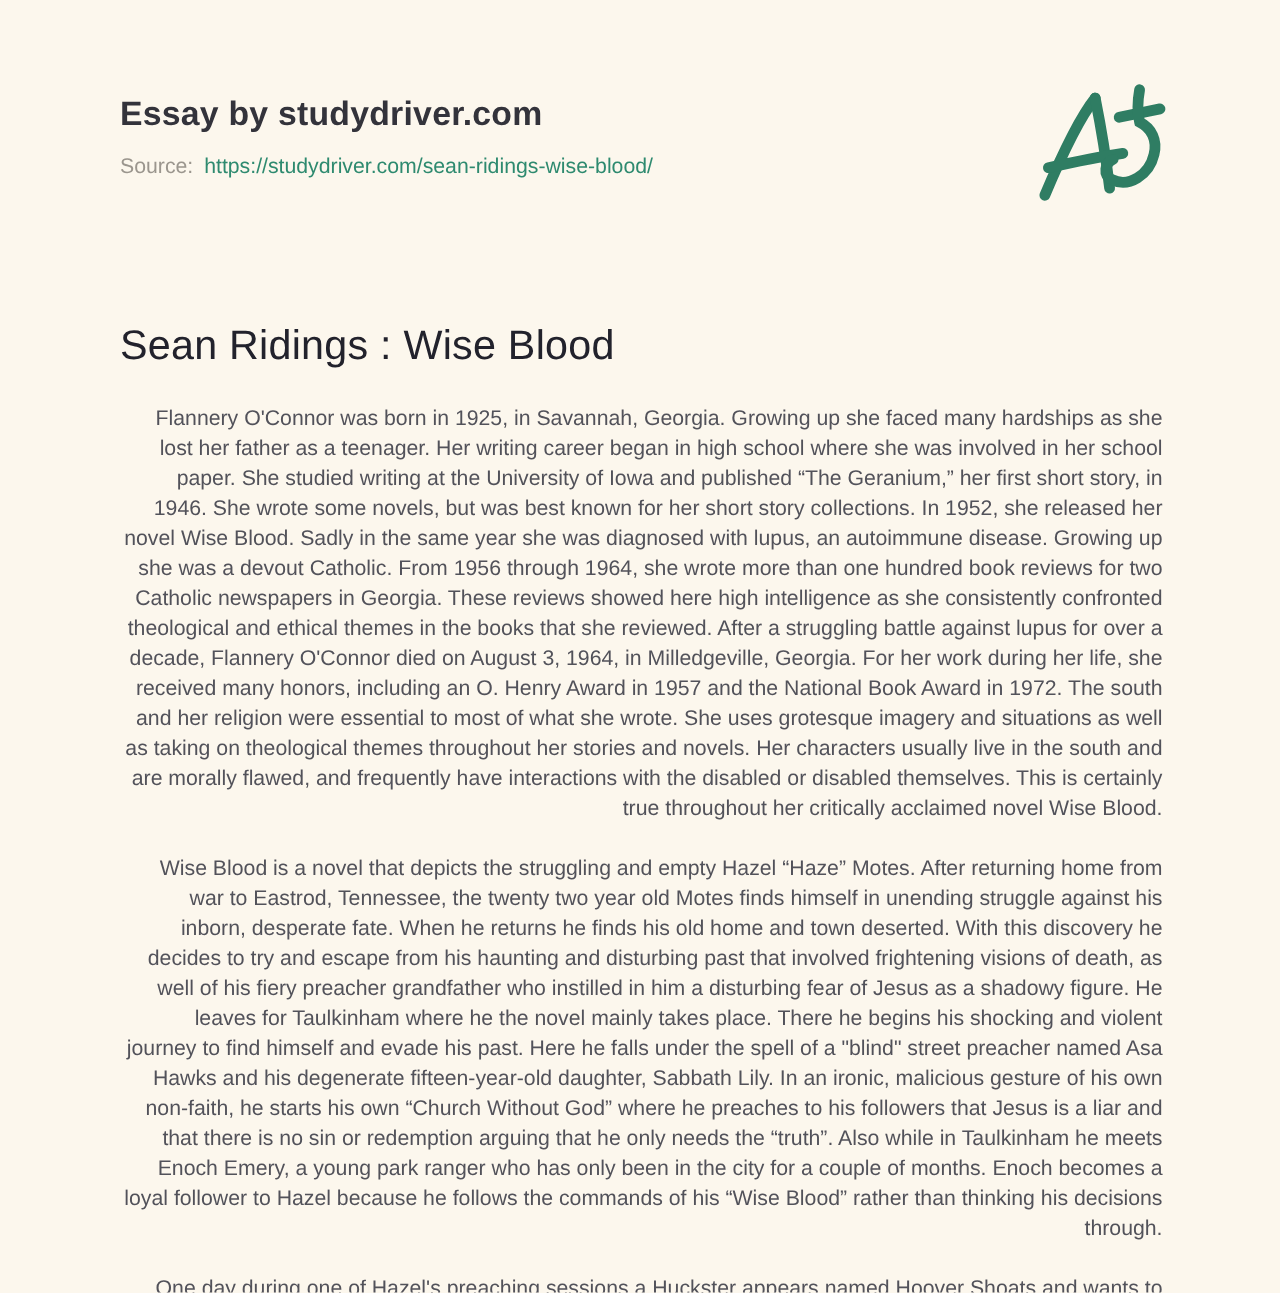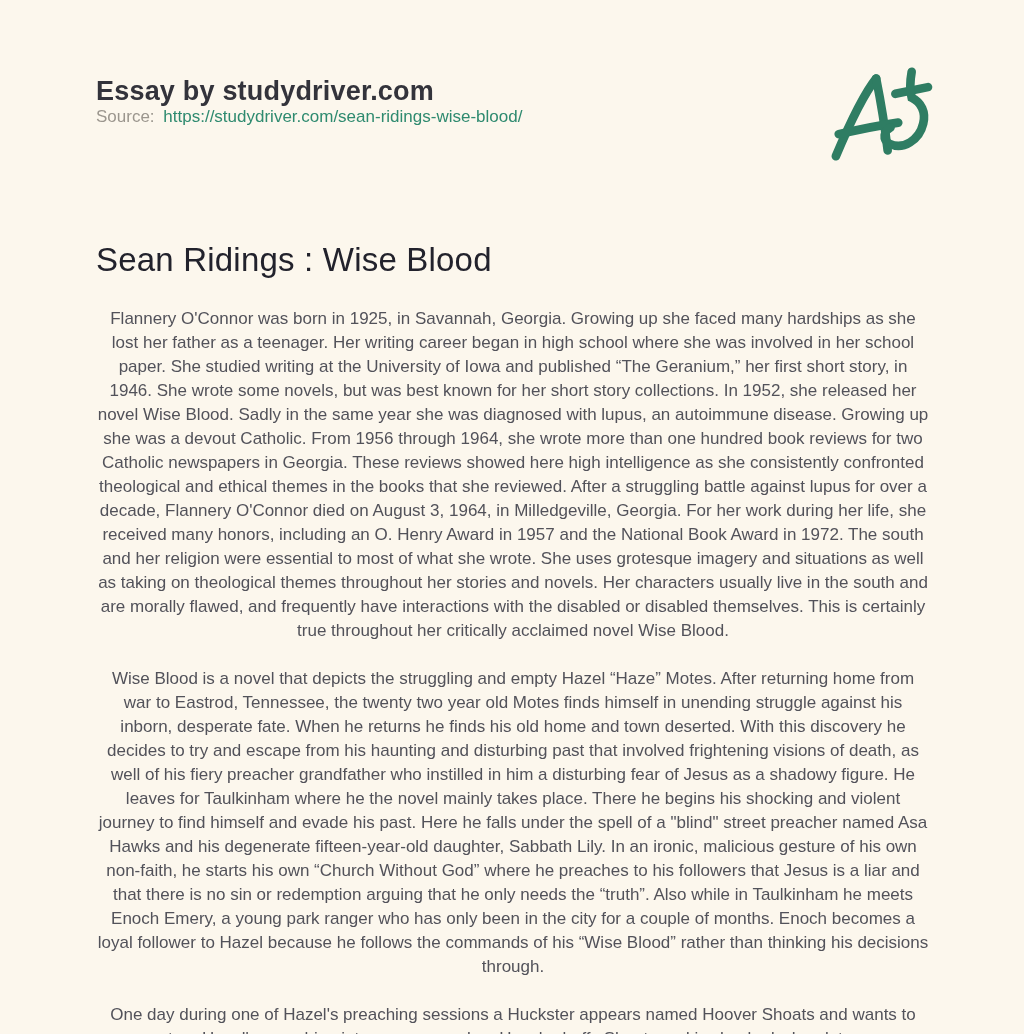--- a/index.html
+++ b/index.html
@@ -20,20 +20,21 @@
     padding: 76px 94px 0 96px;
   }
   .doc-header { position: relative; }
   .doc-header h1 {
     font-size: 27px;
     font-weight: 700;
     letter-spacing: 0.2px;
     color: #33333b;
   }
   .source-row {
+    margin-top: 16px;
     font-size: 17px;
   }
   .source-label { color: #9b968e; }
   .source-link {
     color: #2e8a6f;
     text-decoration: none;
     margin-left: 4px;
   }
   .logo {
     position: absolute;
@@ -50,21 +51,21 @@
     color: #22222c;
   }
   .article-body {
     margin-top: 28px;
   }
   .article-body p {
     font-size: 17px;
     line-height: 24px;
     color: #52525a;
     margin-bottom: 24px;
-    text-align: center;
+    text-align: right;
   }
 </style>
 </head>
 <body>
 
 <div class="page">
 
   <div class="doc-header">
     <h1>Essay by studydriver.com</h1>
 

